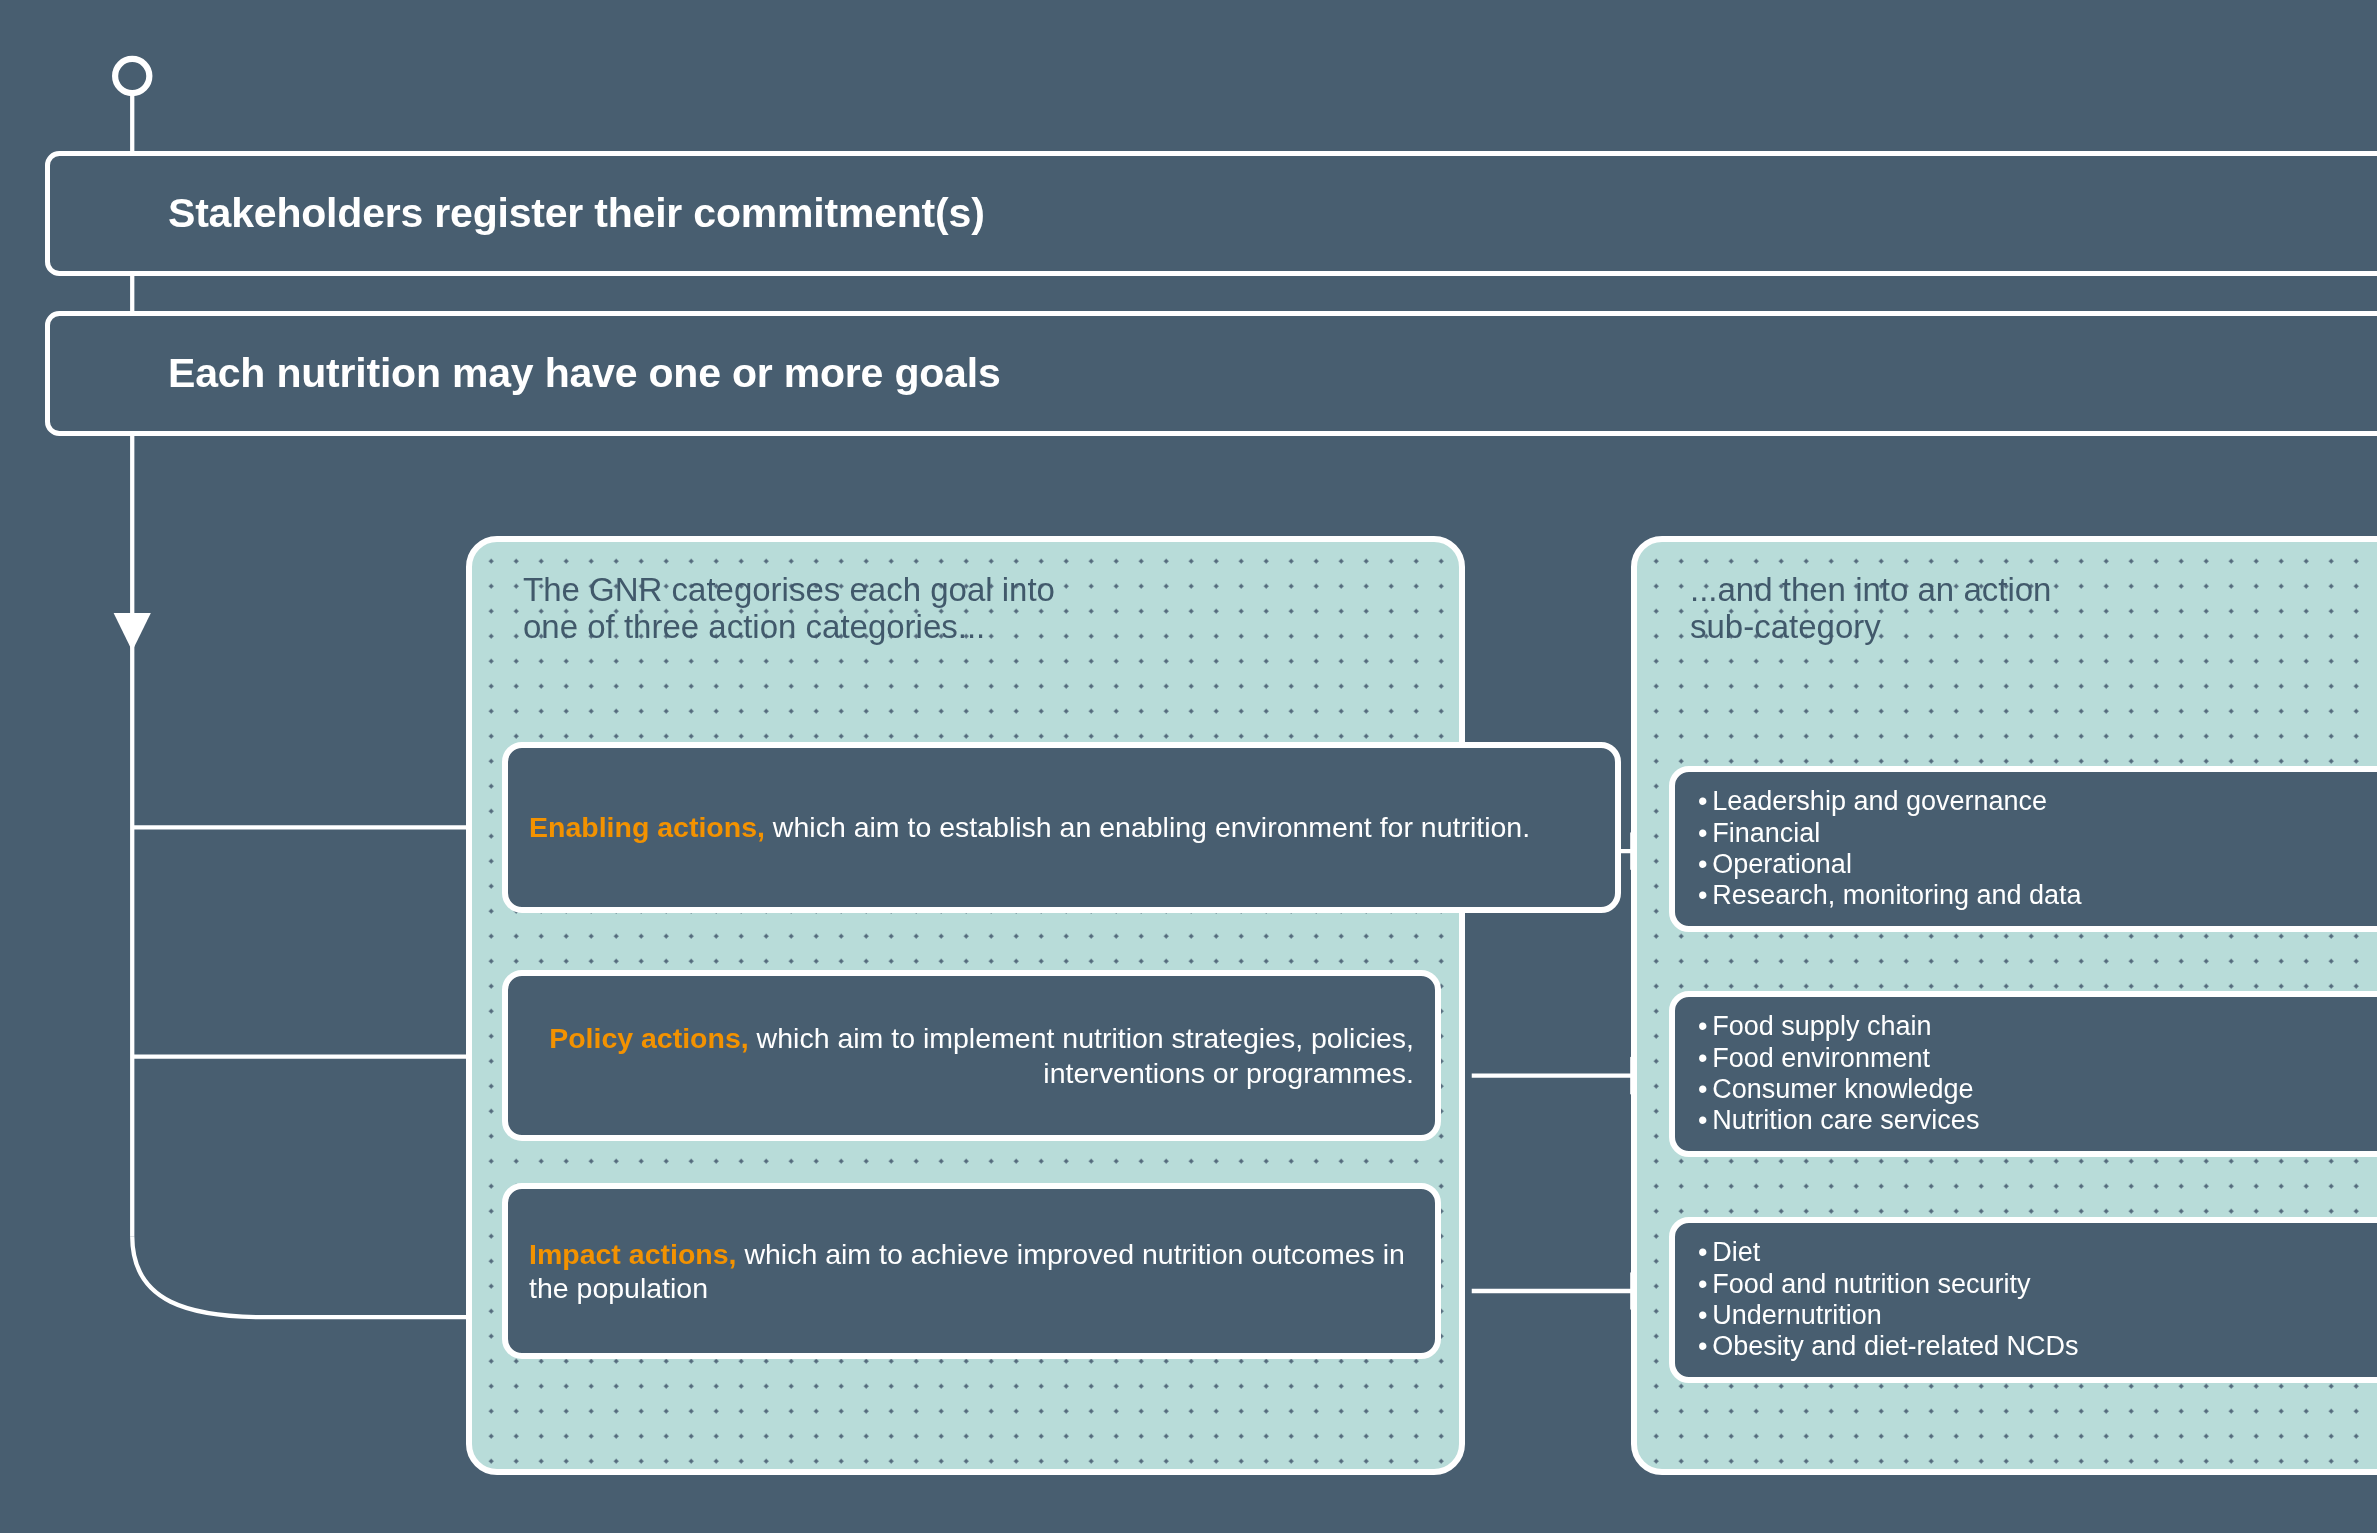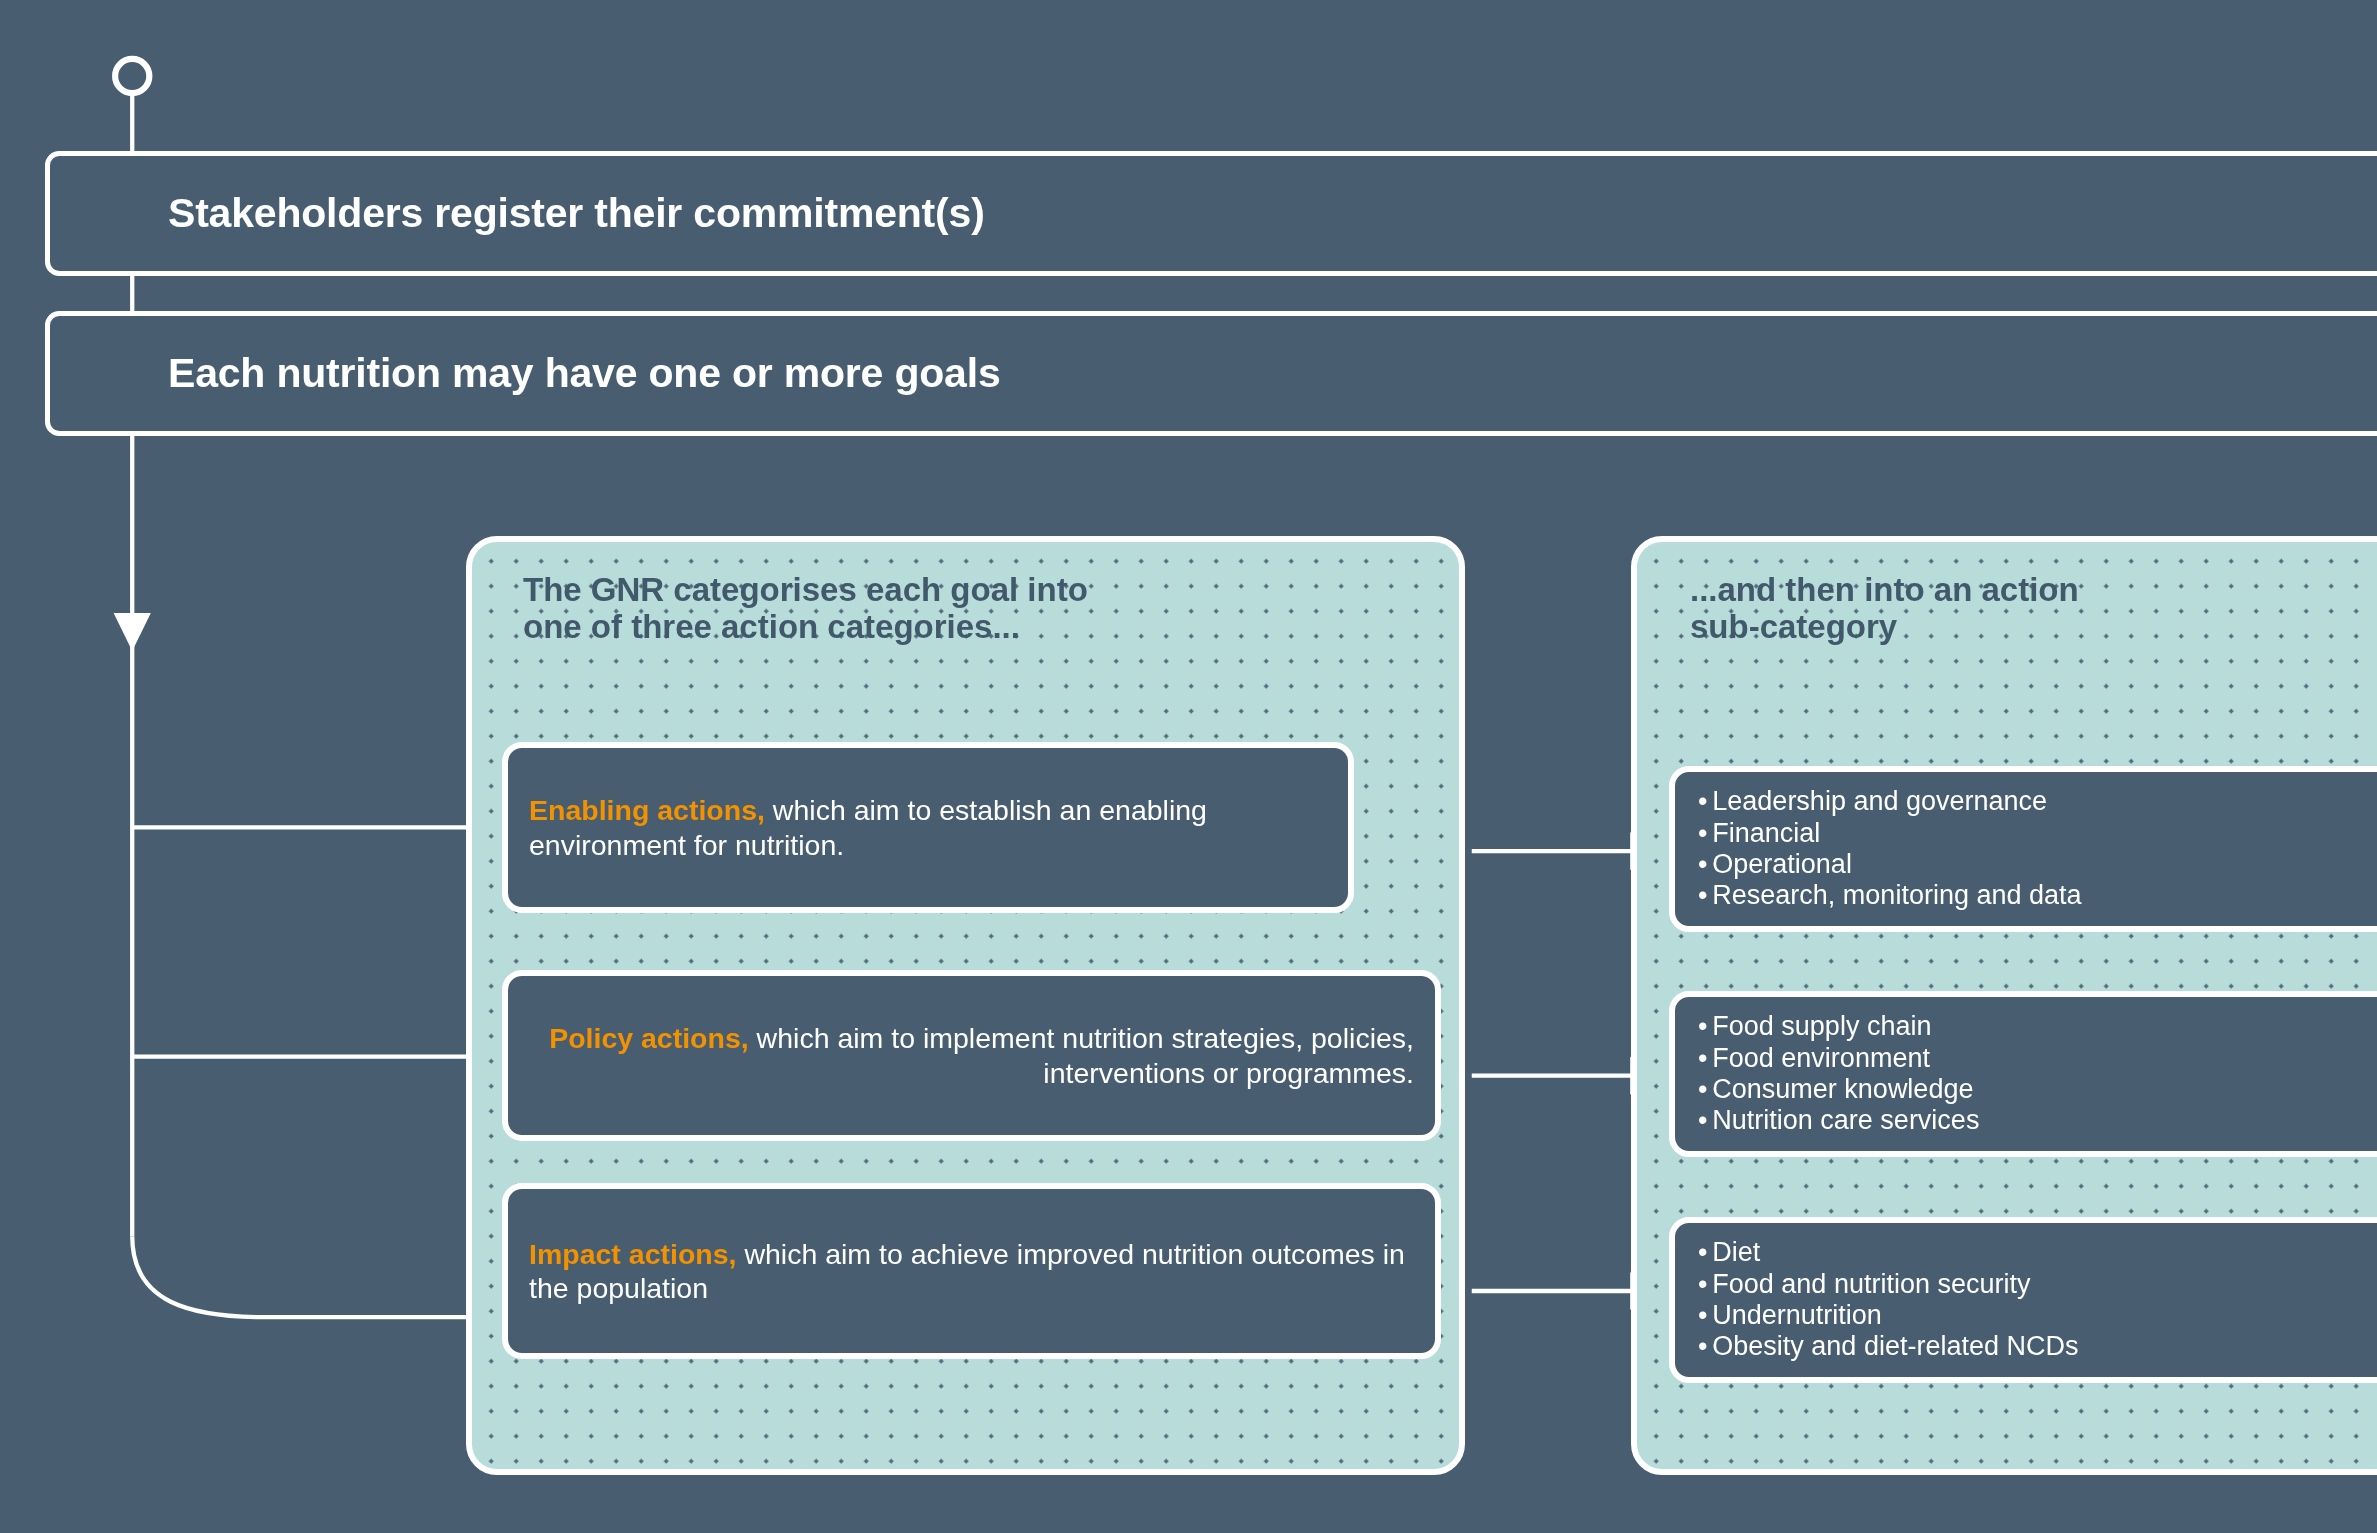--- a/index.html
+++ b/index.html
@@ -56,21 +56,21 @@
     background-position:6.7px 6.7px;
     z-index:8;
     padding:0;
   }
   #panel-left { left:466px;  top:536px; width:999px; height:939px; }
   #panel-right{ left:1631px; top:536px; width:968px; height:939px; }
 
   .panel-head{
     position:absolute;
     color:#41596b;
-    font-weight:bold;
+    font-weight:normal;
     font-size:33px;
     line-height:1.13;
     z-index:9;
     white-space:pre-line;
   }
   #head-left { left:523px; top:571px; width:884px; }
   #head-right{ left:1690px; top:571px; width:846px; }
 
   
   .card{
@@ -88,21 +88,21 @@
     font-size:28.5px;
     line-height:1.20;
     padding:0 21px;
     width:100%;
   }
   .card .card-text .hl{
     color:#f39200;
     font-weight:bold;
   }
   
-  #card-enabling{ left:502px; top:742px; width:852px; height:171px; }
+  #card-enabling{ left:502px; top:742px; width:1119px; height:171px; }
   #card-policy  { left:502px; top:970px; width:939px; height:171px;text-align:right; }
   #card-impact  { left:502px; top:1183px; width:939px; height:176px; }
 
   
   #card-sub1{ left:1669px; top:766px; width:894px; height:166px; }
   #card-sub2{ left:1669px; top:991px; width:894px; height:166px; }
   #card-sub3{ left:1669px; top:1217px; width:894px; height:166px; }
 
   .bullets{
     list-style:none;

